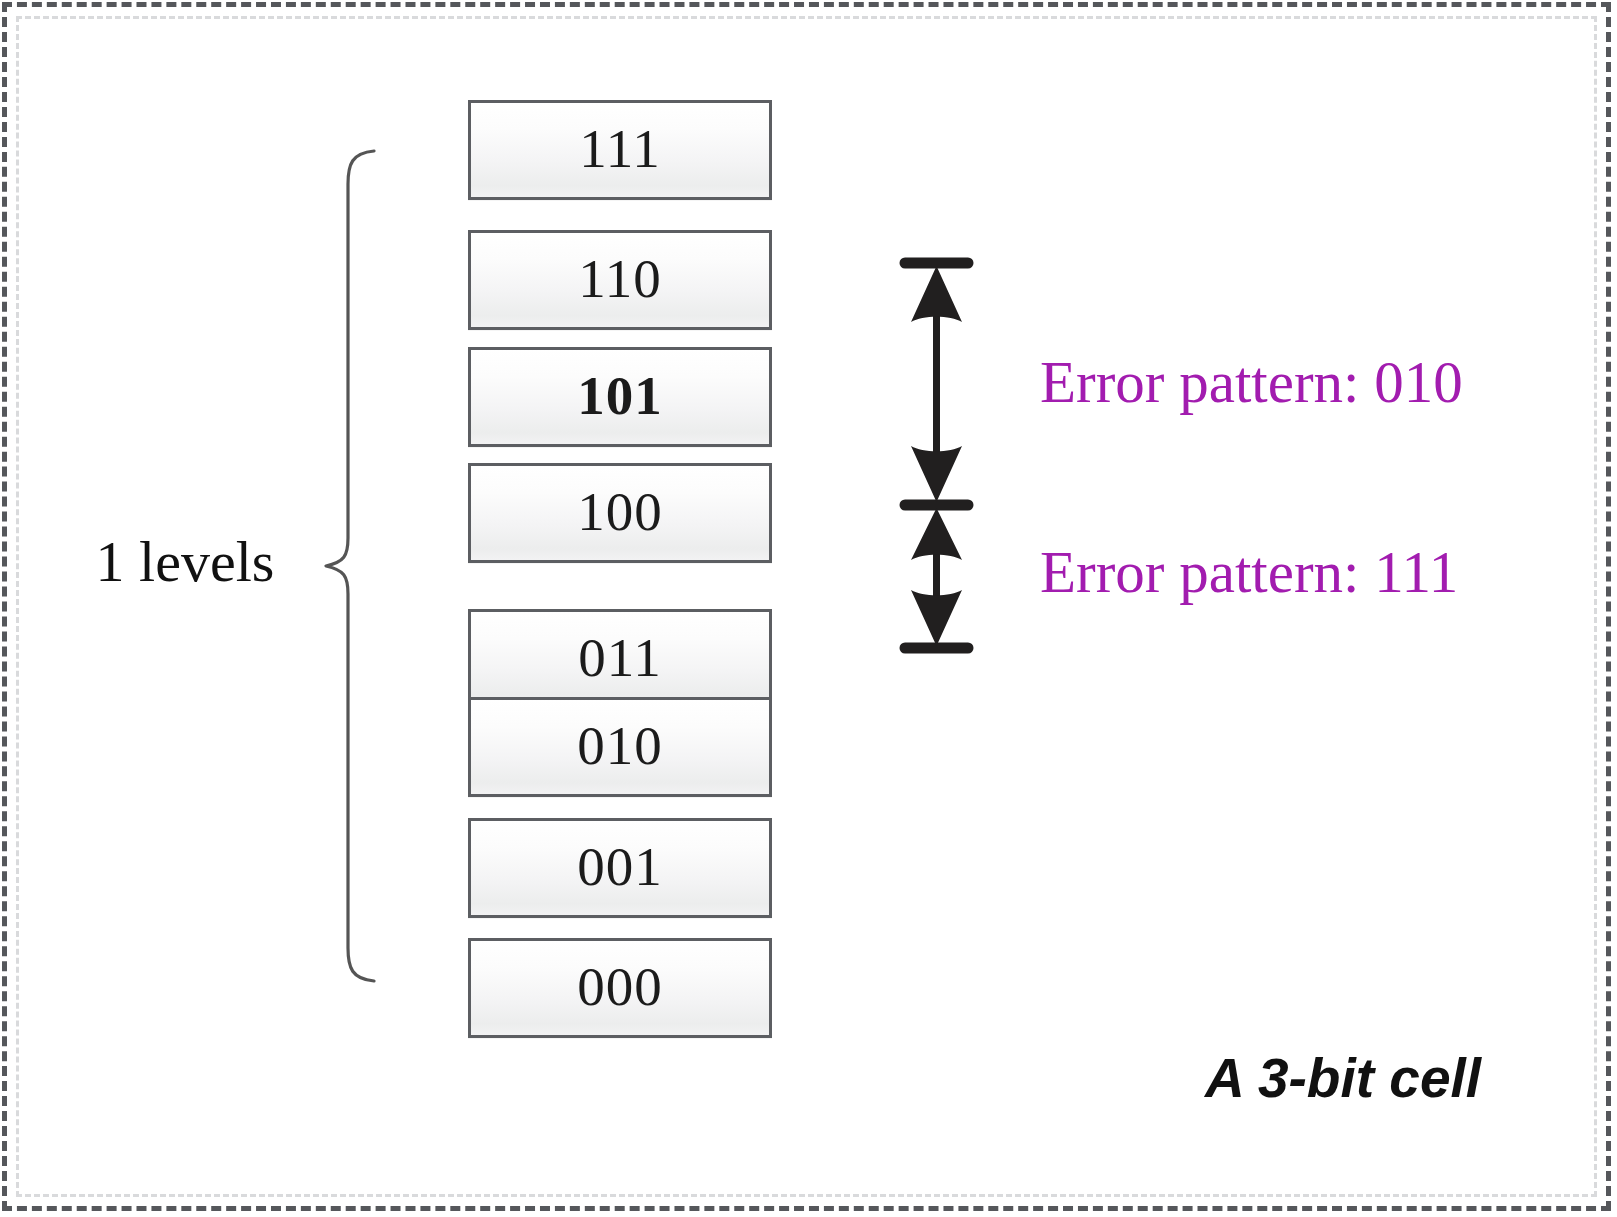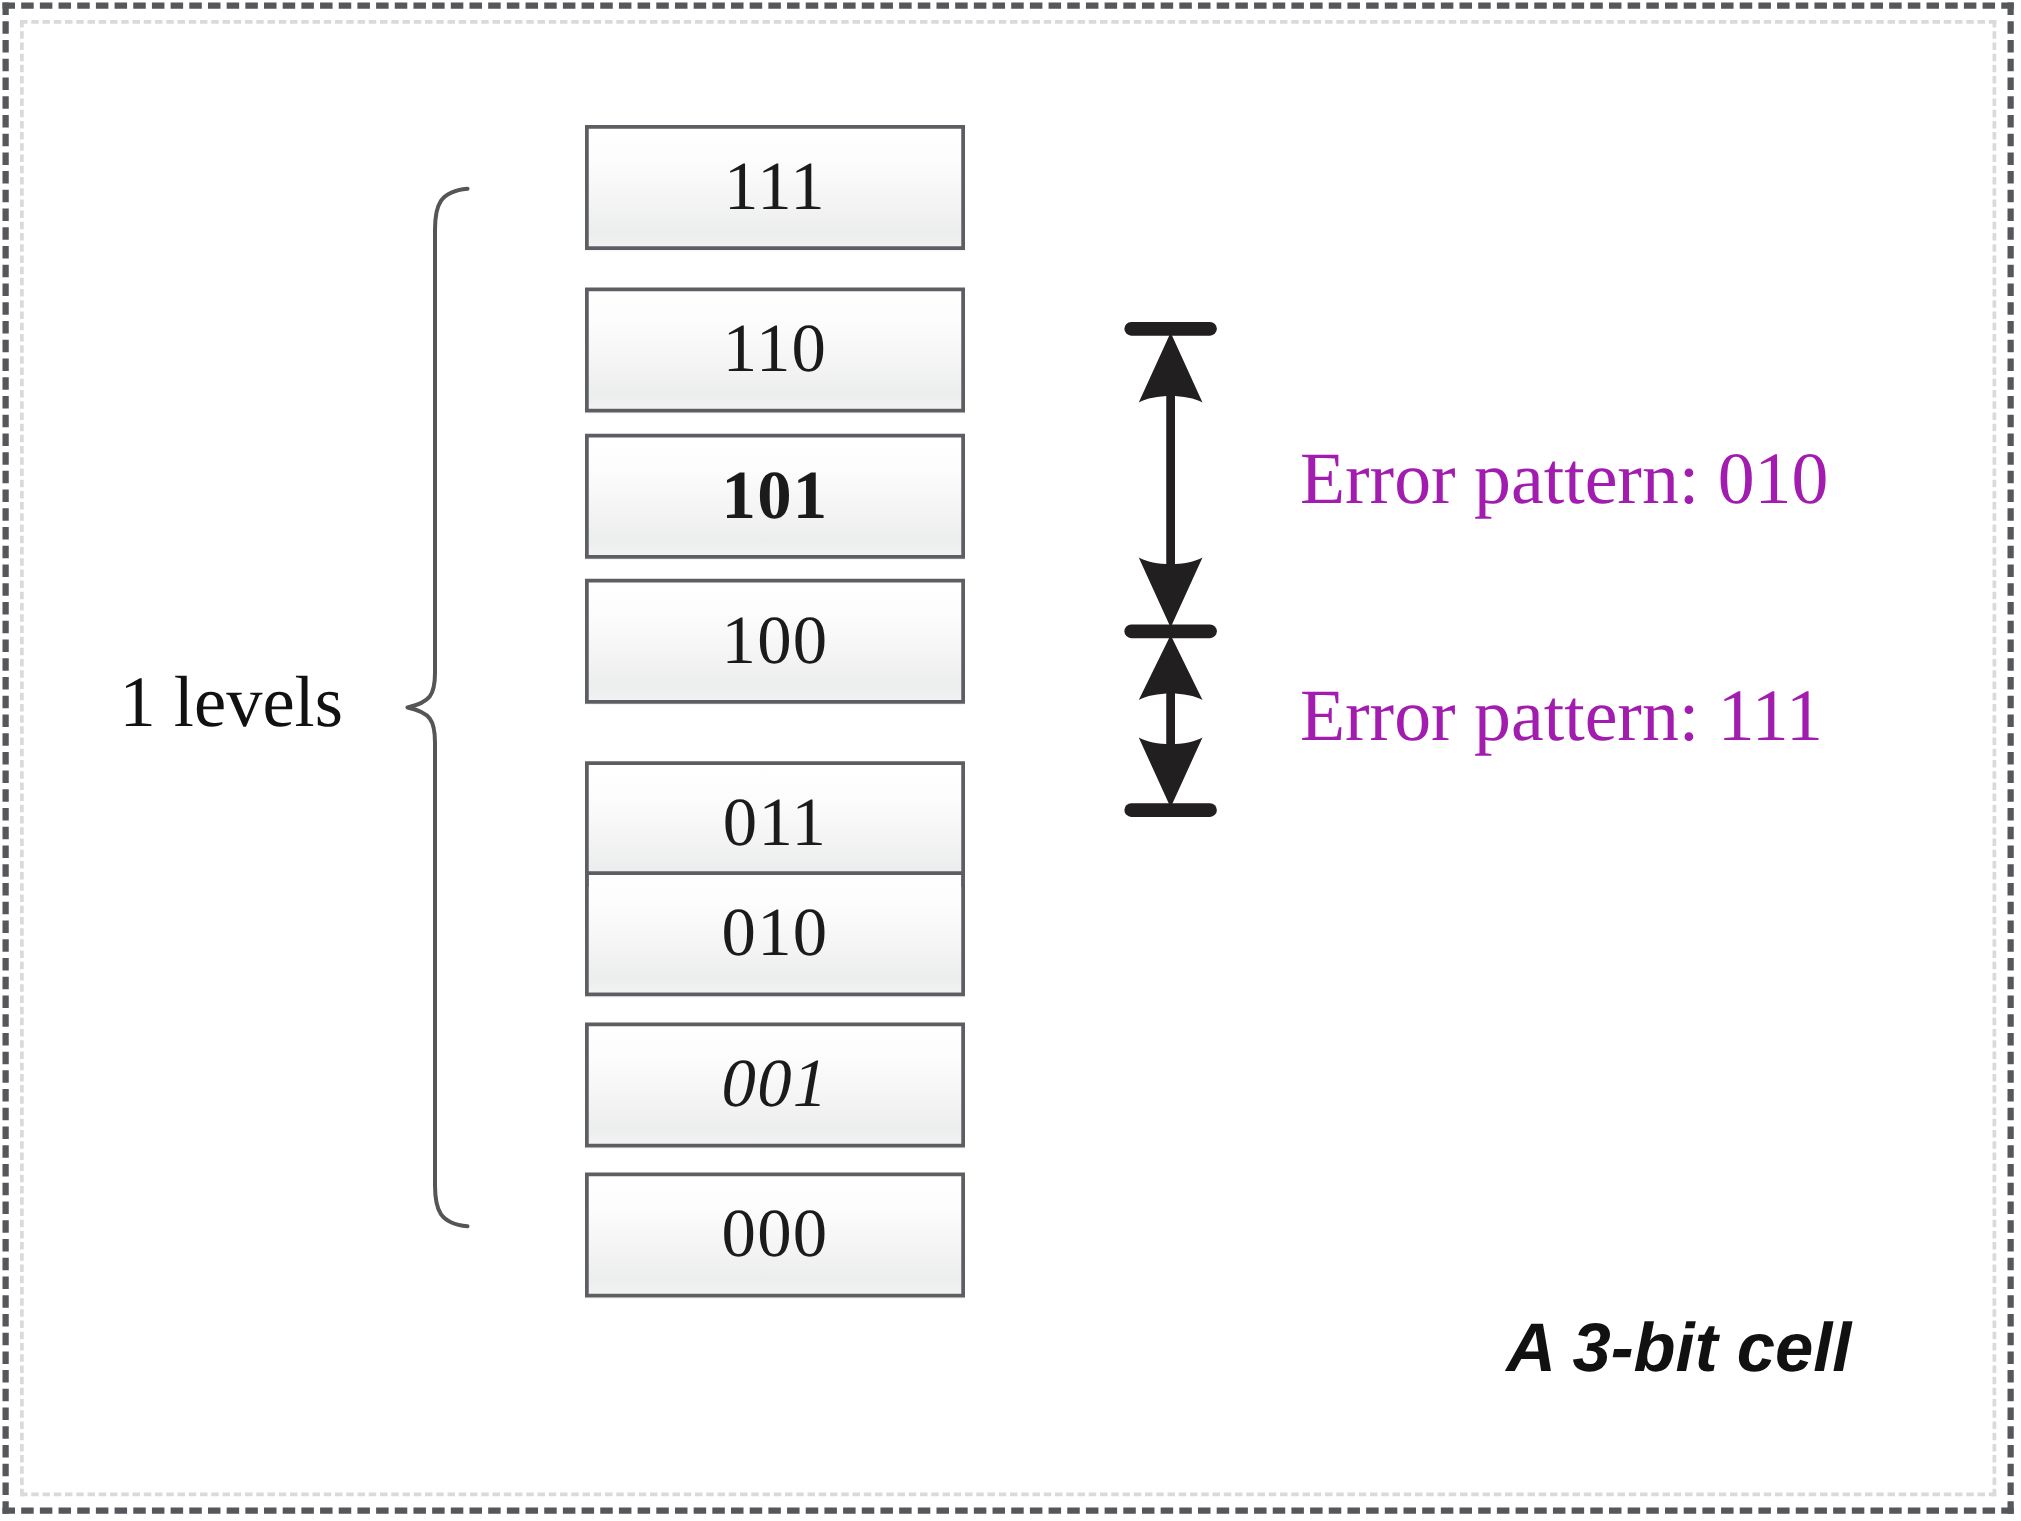--- a/index.html
+++ b/index.html
@@ -154,21 +154,21 @@
   </div>
   <div class="level-box" style="top:463px;">
     <span class="level-label">100</span>
   </div>
   <div class="level-box" style="top:580px;margin-top:29px;">
     <span class="level-label">011</span>
   </div>
   <div class="level-box" style="top:697px;">
     <span class="level-label">010</span>
   </div>
-  <div class="level-box" style="top:818px;font-style:italic;">
+  <div class="level-box" style="top:818px;">
     <span class="level-label">001</span>
   </div>
   <div class="level-box" style="top:938px;">
     <span class="level-label">000</span>
   </div>
 
   <div class="arrow-group">
     <svg width="110" height="410" viewBox="0 0 110 410" fill="none">
 
       <line x1="25" y1="13" x2="88" y2="13" stroke="#211f1f" stroke-width="11" stroke-linecap="round"></line>

